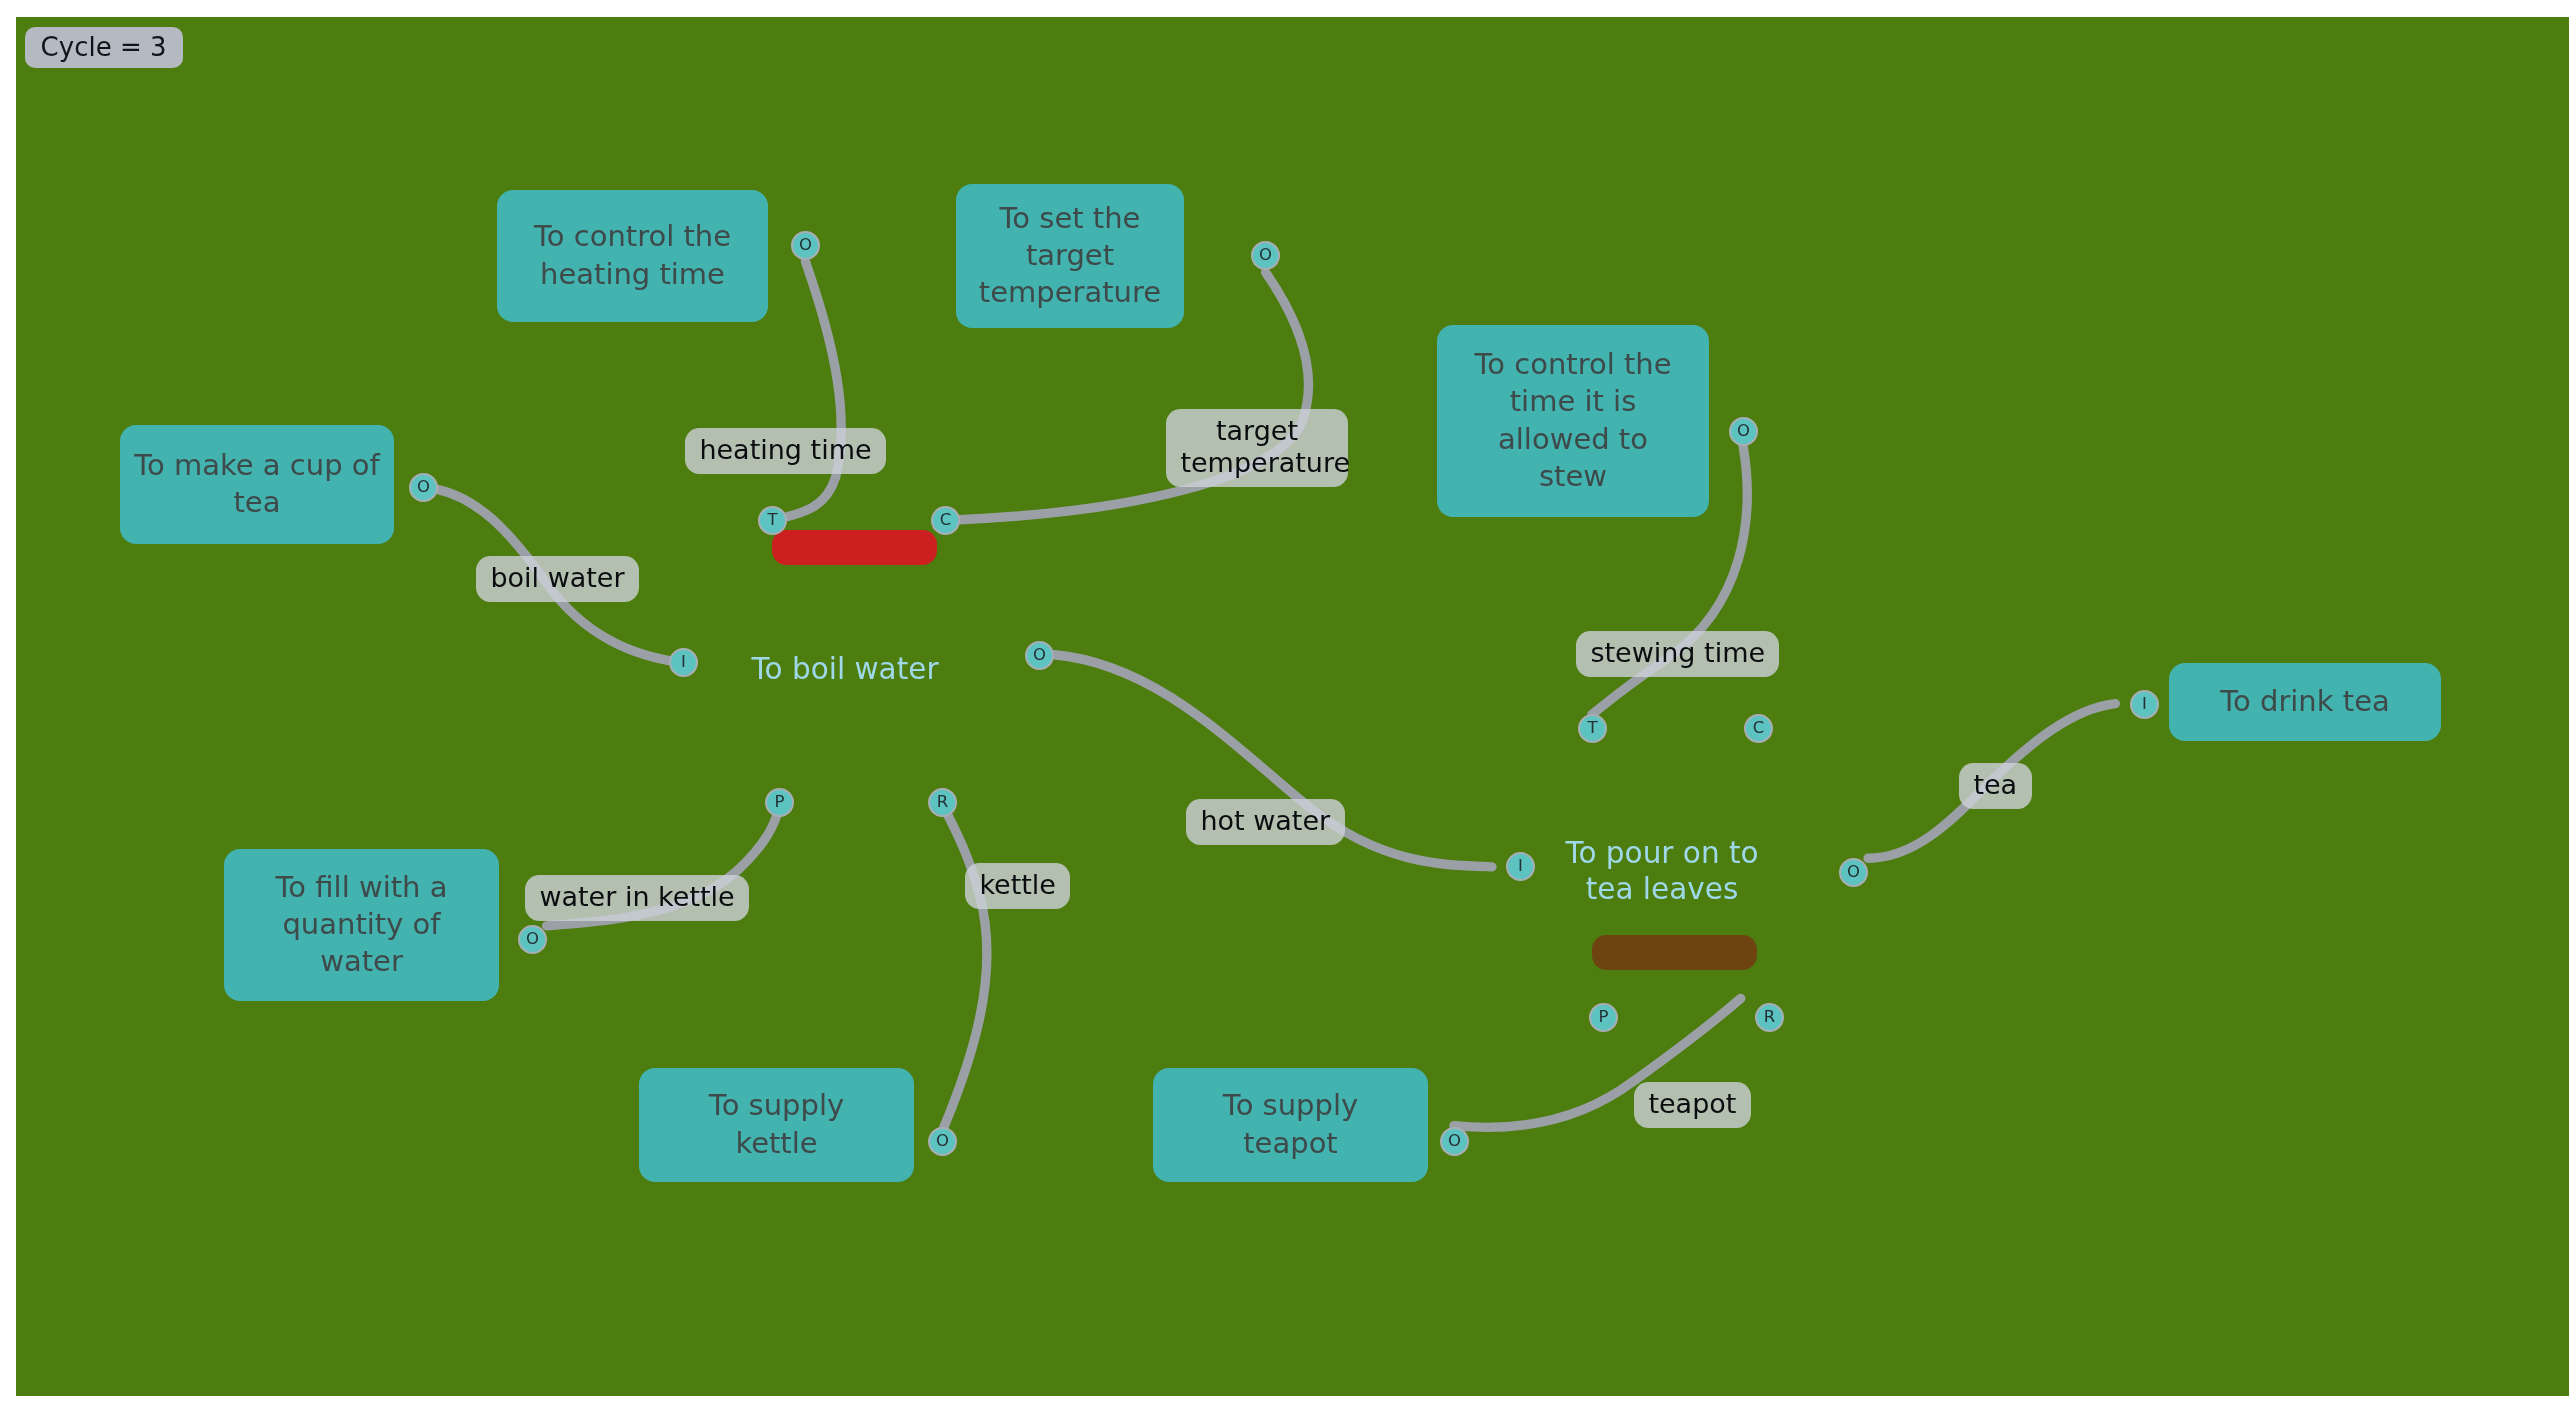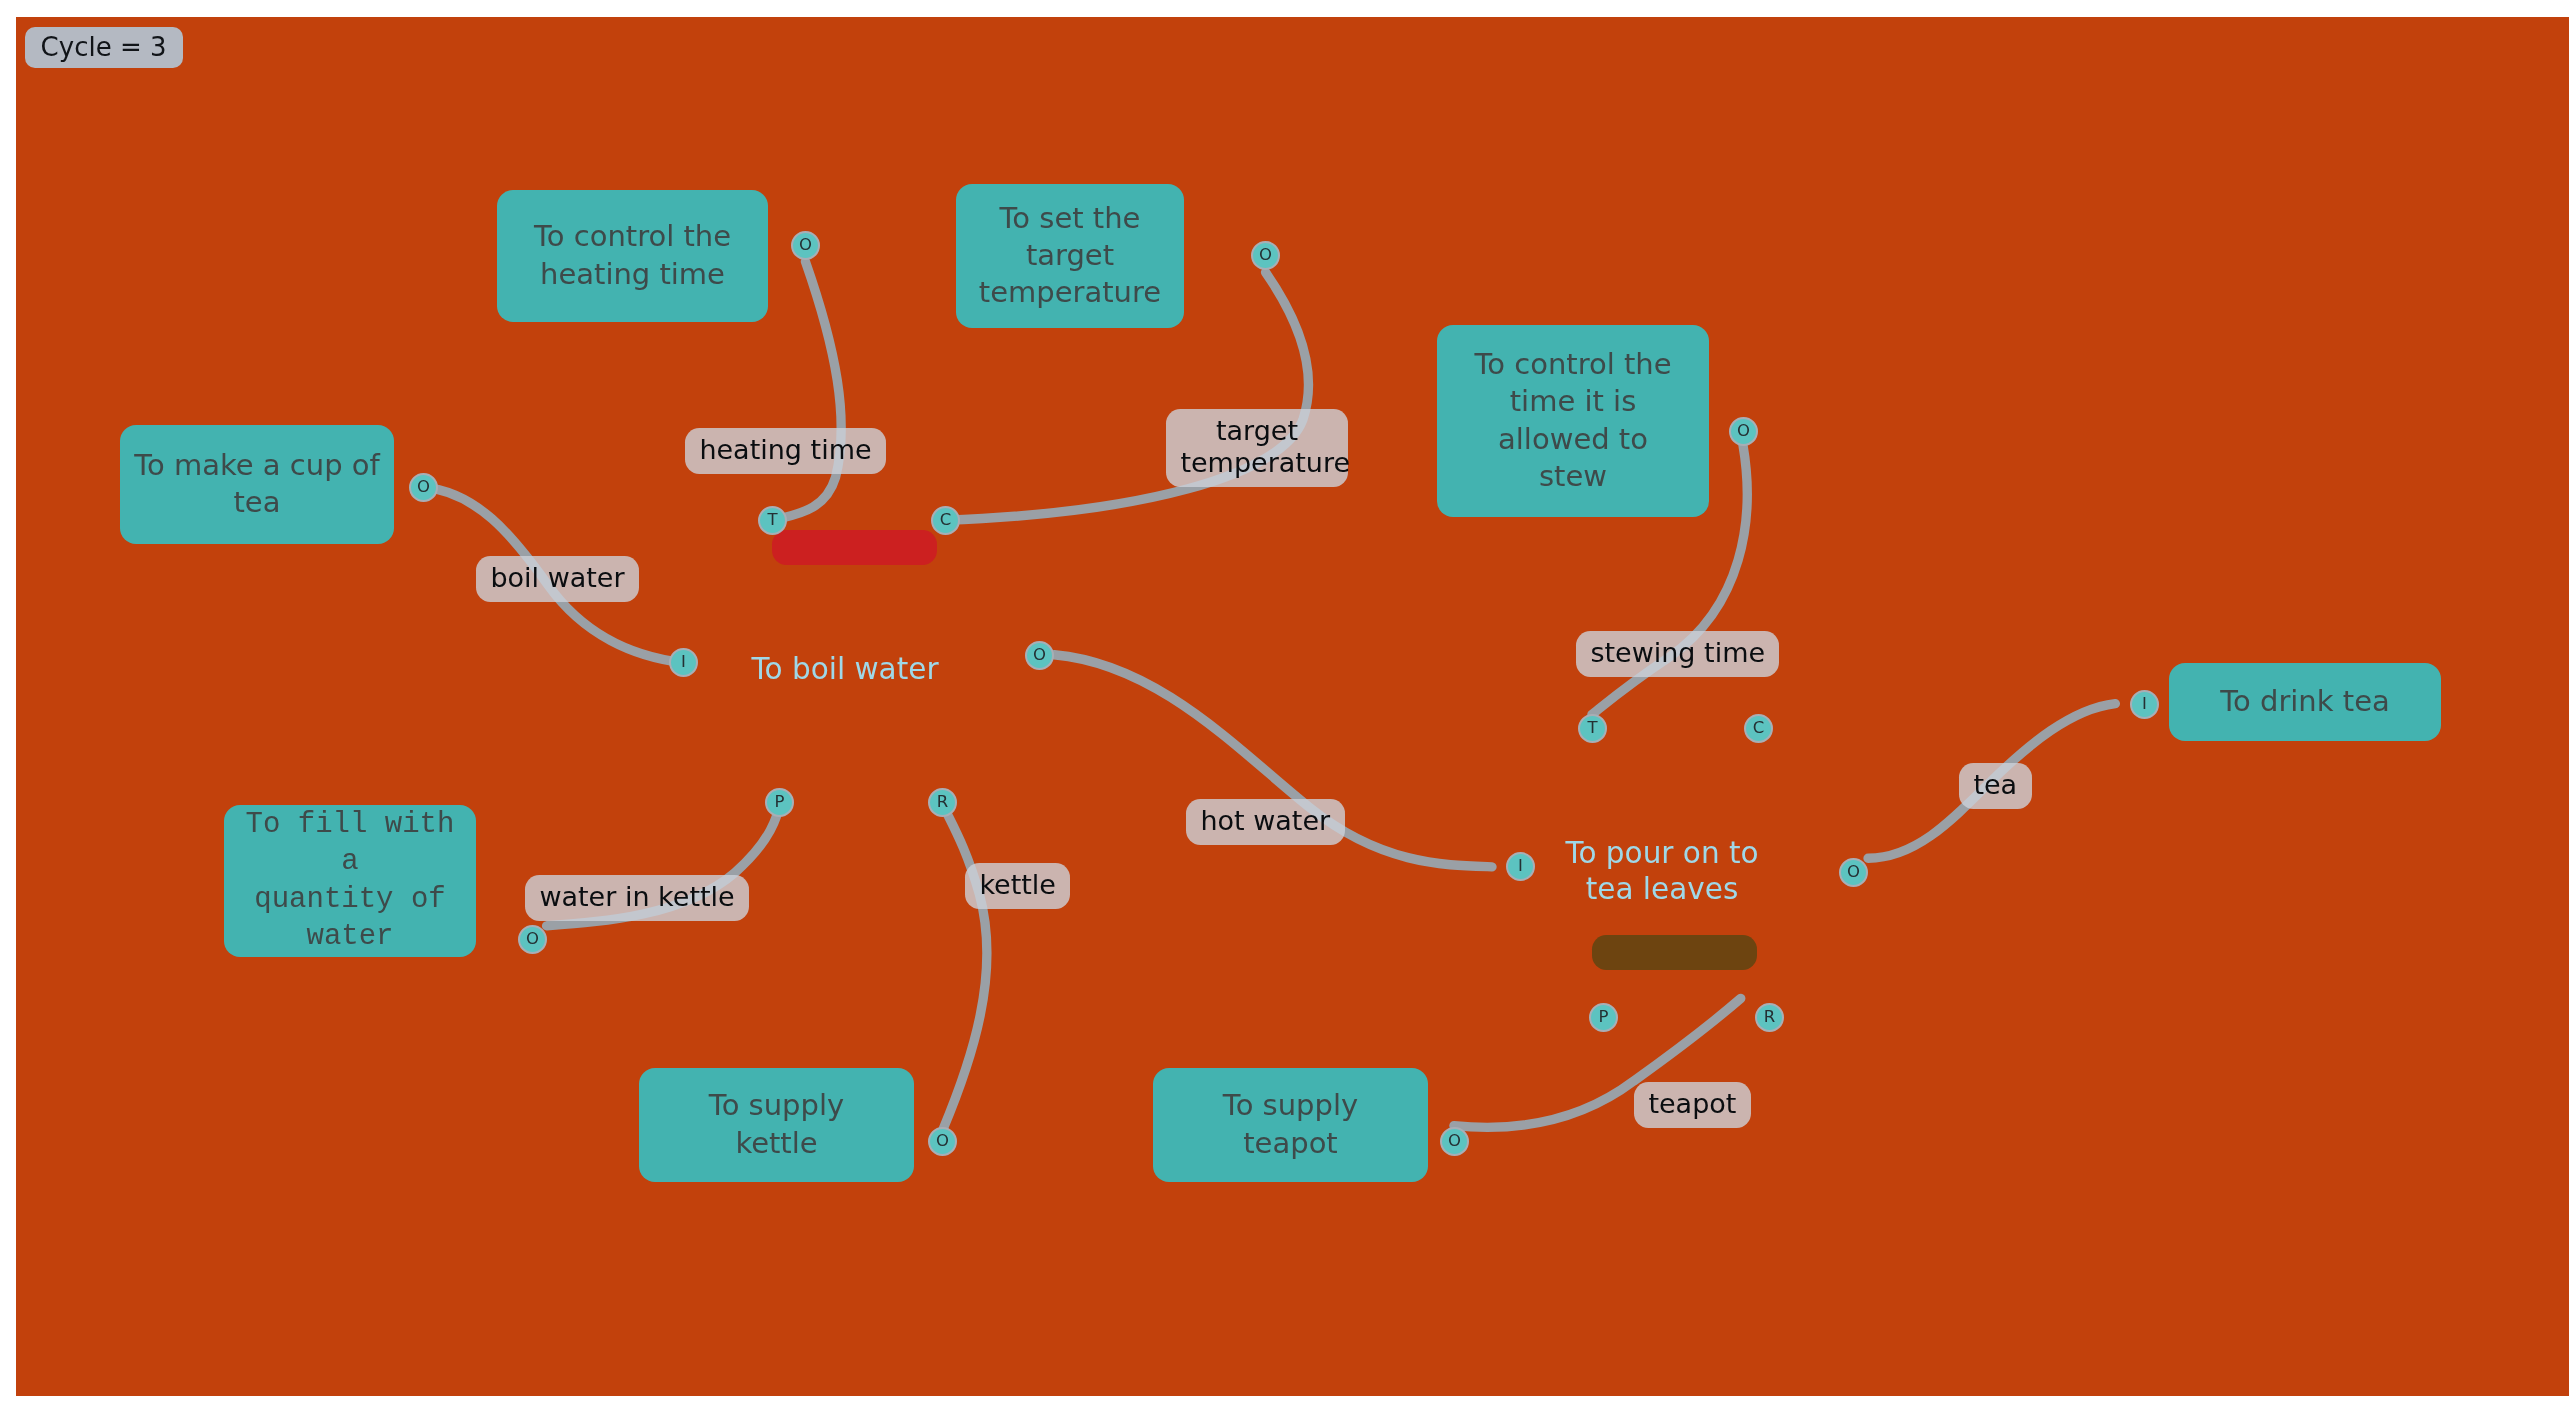--- a/index.html
+++ b/index.html
@@ -10,21 +10,21 @@
     position:relative;
     width:2576px;height:1412px;
     background:#ffffff;
     overflow:hidden;
   }
 
   #canvas{
     position:absolute;
     left:16px; top:16.5px;
     width:2553px; height:1379px;
-    background:#c2410c;
+    background:#4d7c0f;
     overflow:hidden;
   }
 
   
   #edges{position:absolute;left:0;top:0;width:2553px;height:1379px;}
   .edge{fill:none;stroke:#9aa0a6;stroke-width:13;stroke-linecap:round;}
 
   
   .cycle-badge{
     position:absolute;
@@ -149,21 +149,21 @@
 
     <div class="task-box" style="left:104px;top:408px;width:274px;height:119px;">
       <span style="white-space:pre-line">To make a cup of
 tea</span>
     </div>
 
     <div class="task-box" style="left:2153px;top:646px;width:272px;height:78px;">
       <span style="white-space:pre-line">To drink tea</span>
     </div>
 
-    <div class="task-box" style="left:208px;top:788px;width:252px;height:152px;font-family:Liberation Mono, monospace;">
+    <div class="task-box" style="left:208px;top:832px;width:275px;height:152px;">
       <span style="white-space:pre-line">To fill with a
 quantity of
 water</span>
     </div>
 
     <div class="task-box" style="left:623px;top:1051px;width:275px;height:114px;">
       <span style="white-space:pre-line">To supply
 kettle</span>
     </div>
 

